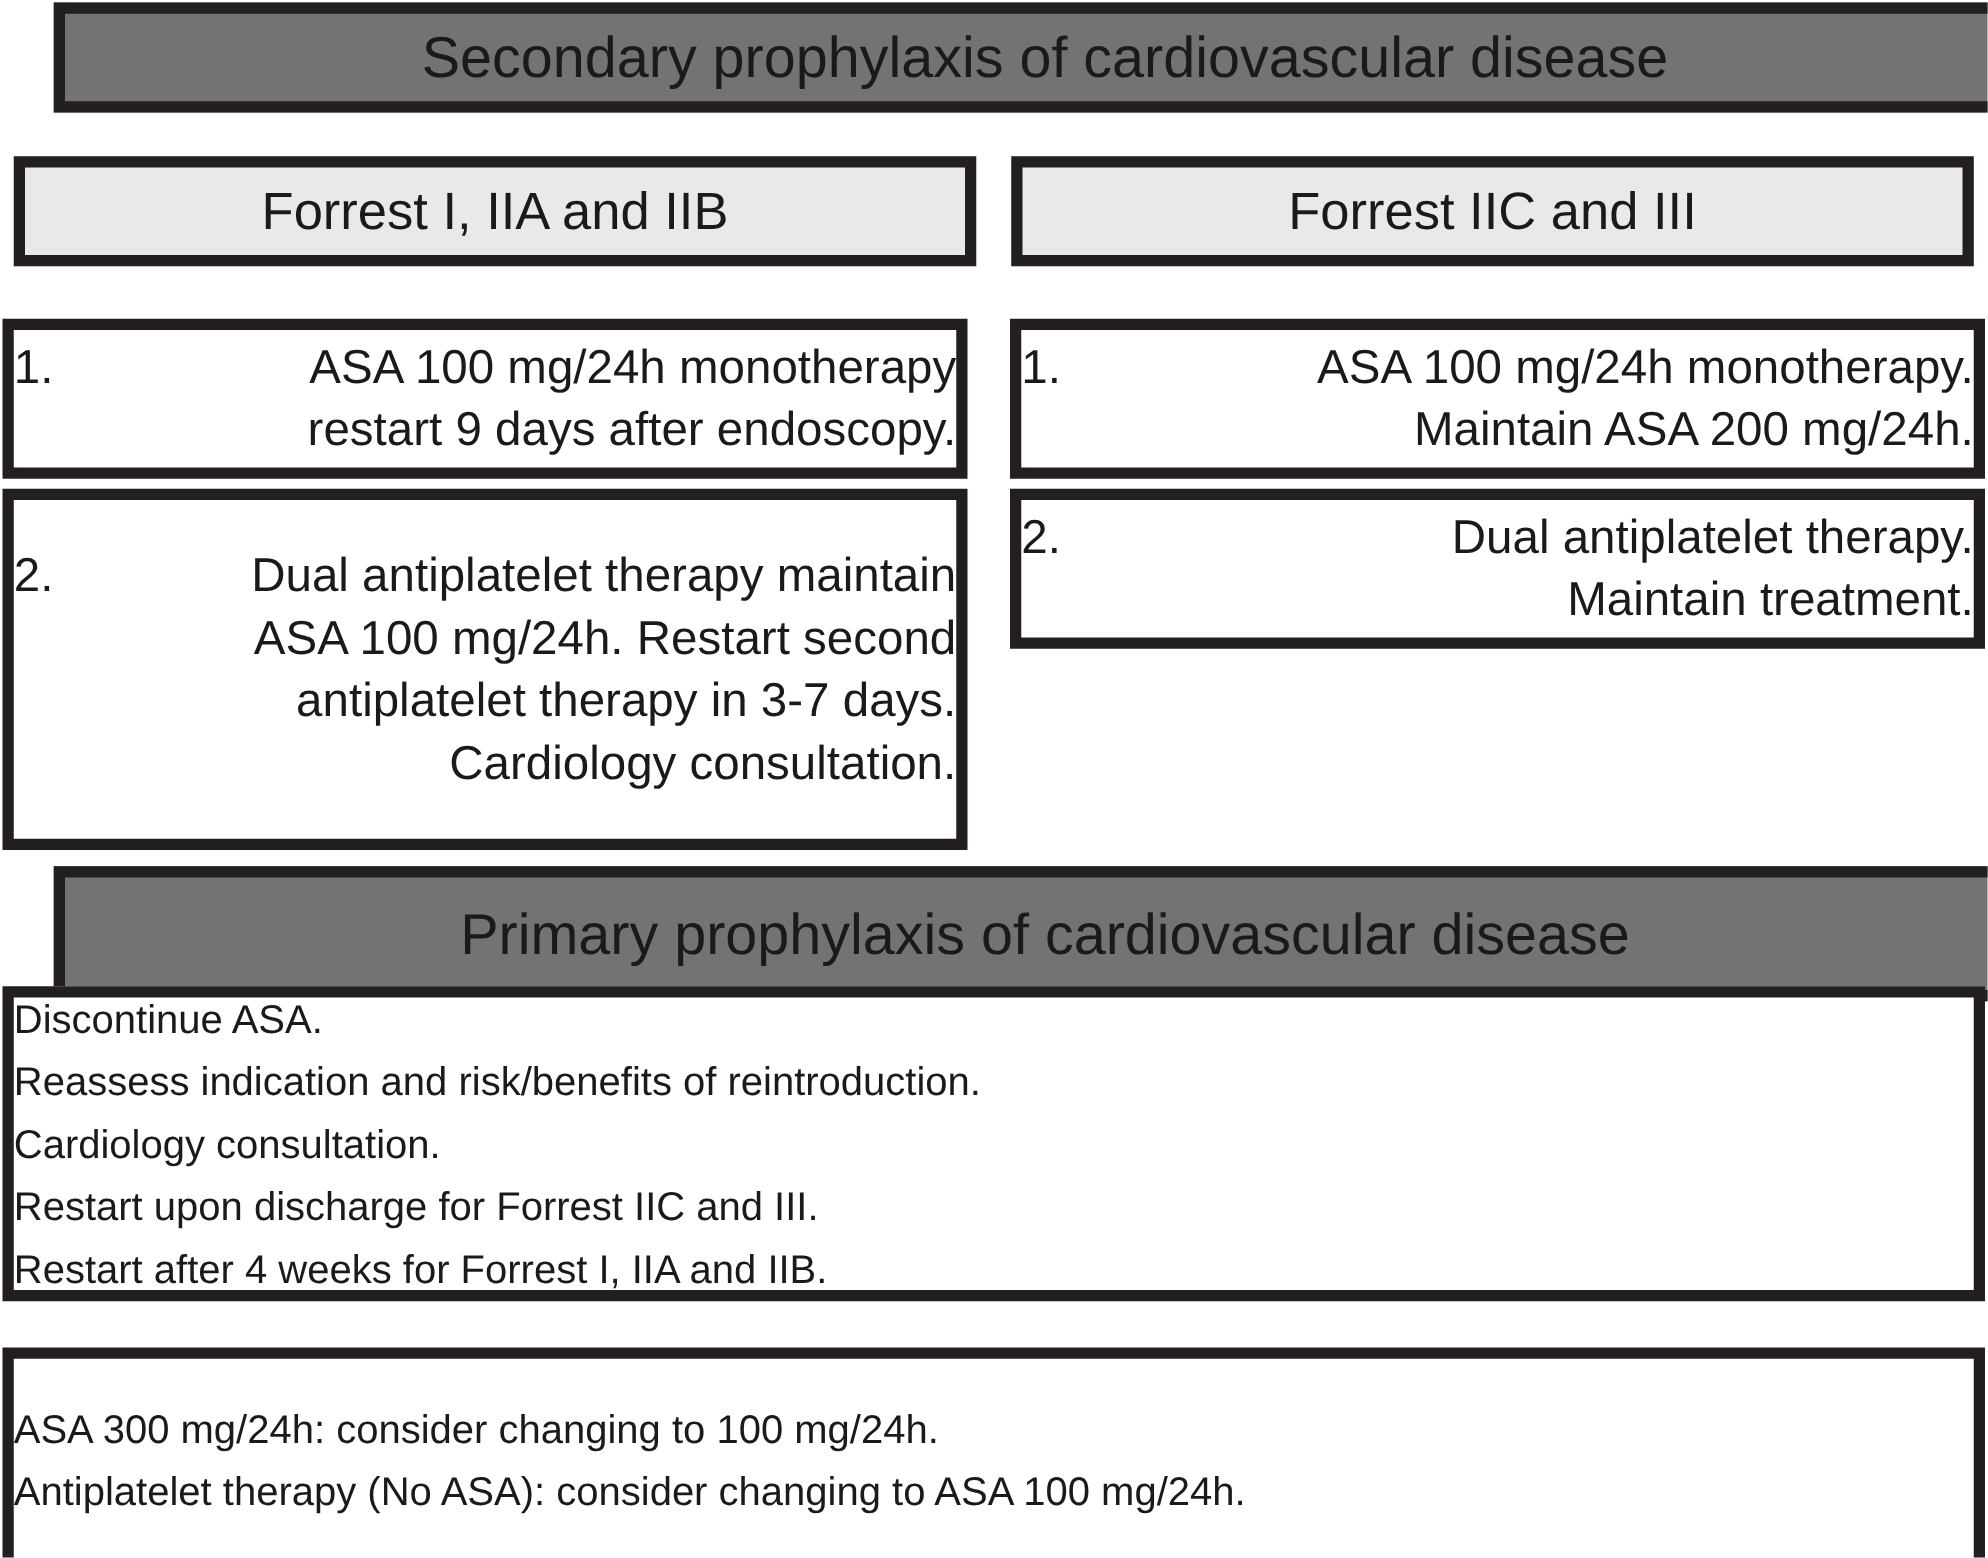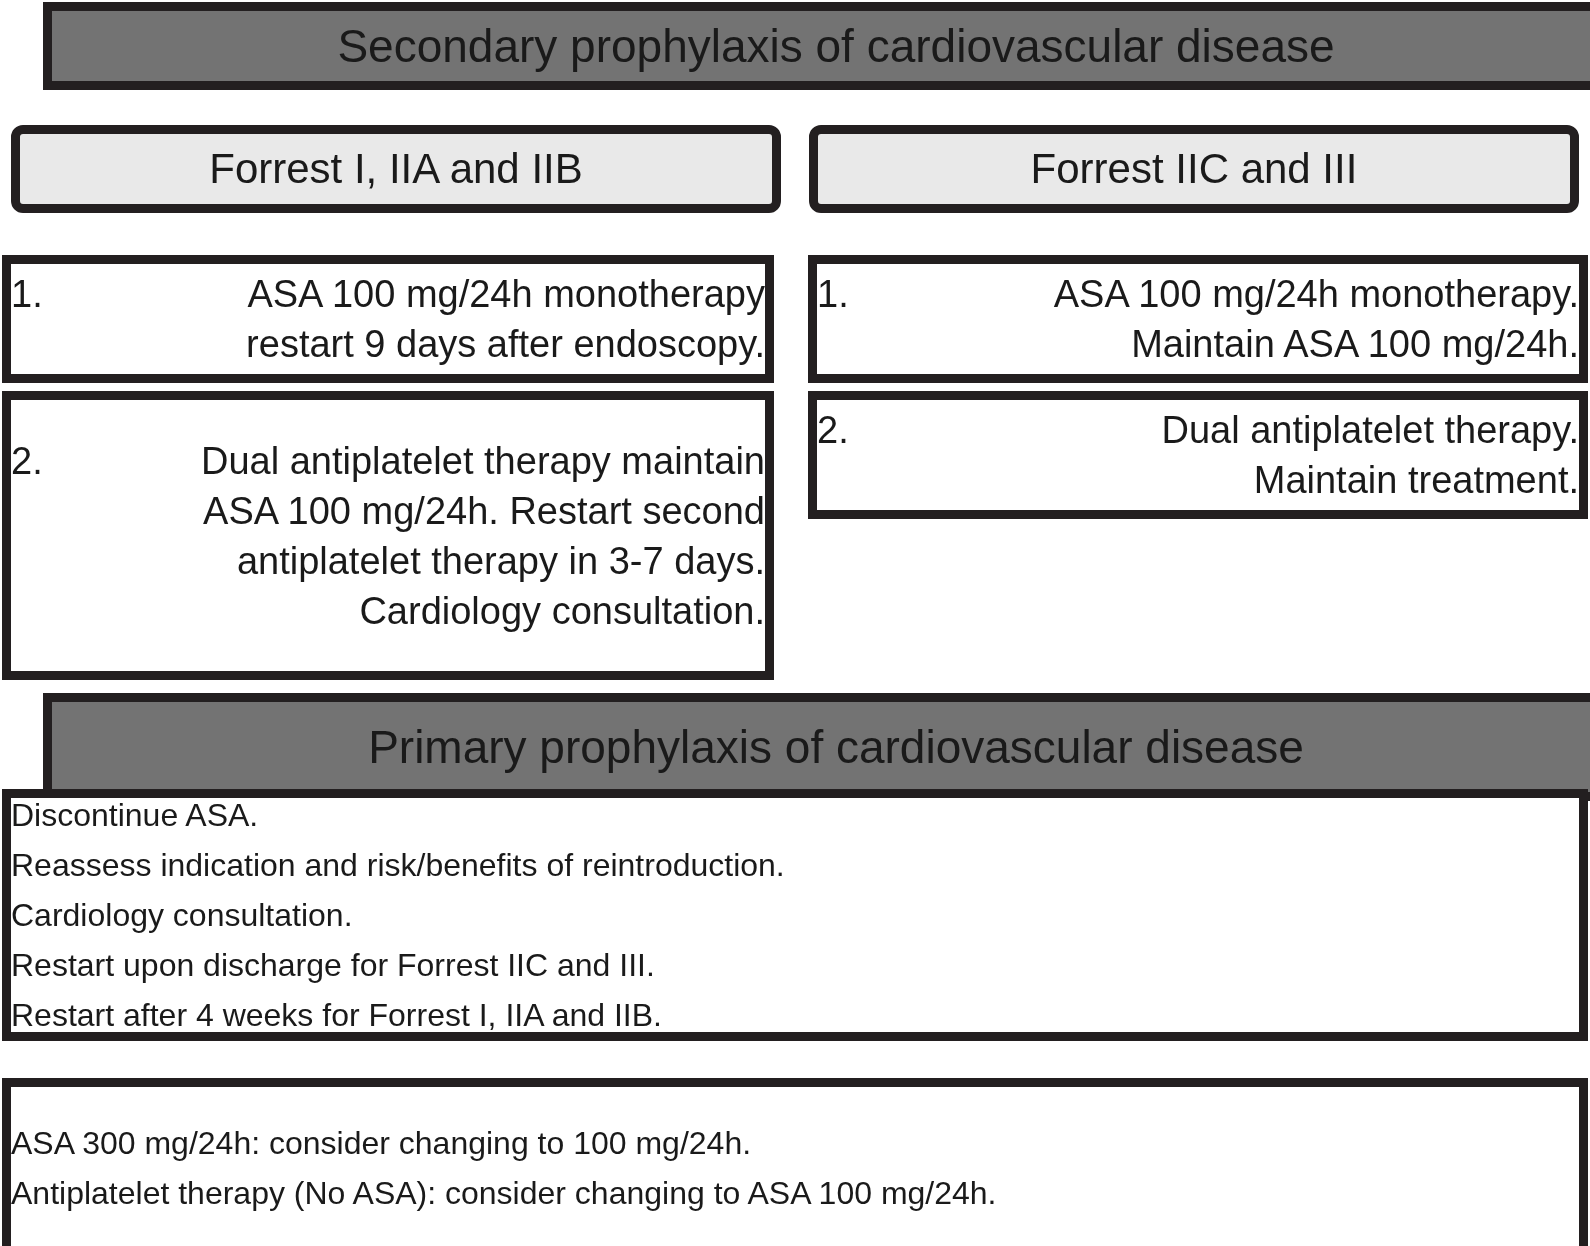--- a/index.html
+++ b/index.html
@@ -30,21 +30,20 @@
     background: #ffffff;
   }
 
   .band {
     background: #737373;
     margin-left: 41px;
   }
 
   .subband {
     background: #e9e9e9;
-    border-radius: 12px;
   }
 
   
   .band-title {
     font-size: 46px;
     line-height: 1.05;
     text-align: center;
     white-space: nowrap;
     color: #1a1a1a;
     font-weight: 400;
@@ -143,21 +142,21 @@
         <div>Cardiology consultation.</div>
       </div>
     </div>
   </div>
 
   <div class="box" style="left:808px; top:255px; width:780px; height:128px;">
     <div class="item vcenter">
       <span class="num">1.</span>
       <div class="lines">
         <div>ASA 100 mg/24h monotherapy.</div>
-        <div>Maintain ASA 100 mg/24h.</div>
+        <div>Maintain ASA 200 mg/24h.</div>
       </div>
     </div>
   </div>
 
   <div class="box" style="left:808px; top:391px; width:780px; height:128px;">
     <div class="item vcenter">
       <span class="num">2.</span>
       <div class="lines">
         <div>Dual antiplatelet therapy.</div>
         <div>Maintain treatment.</div>

